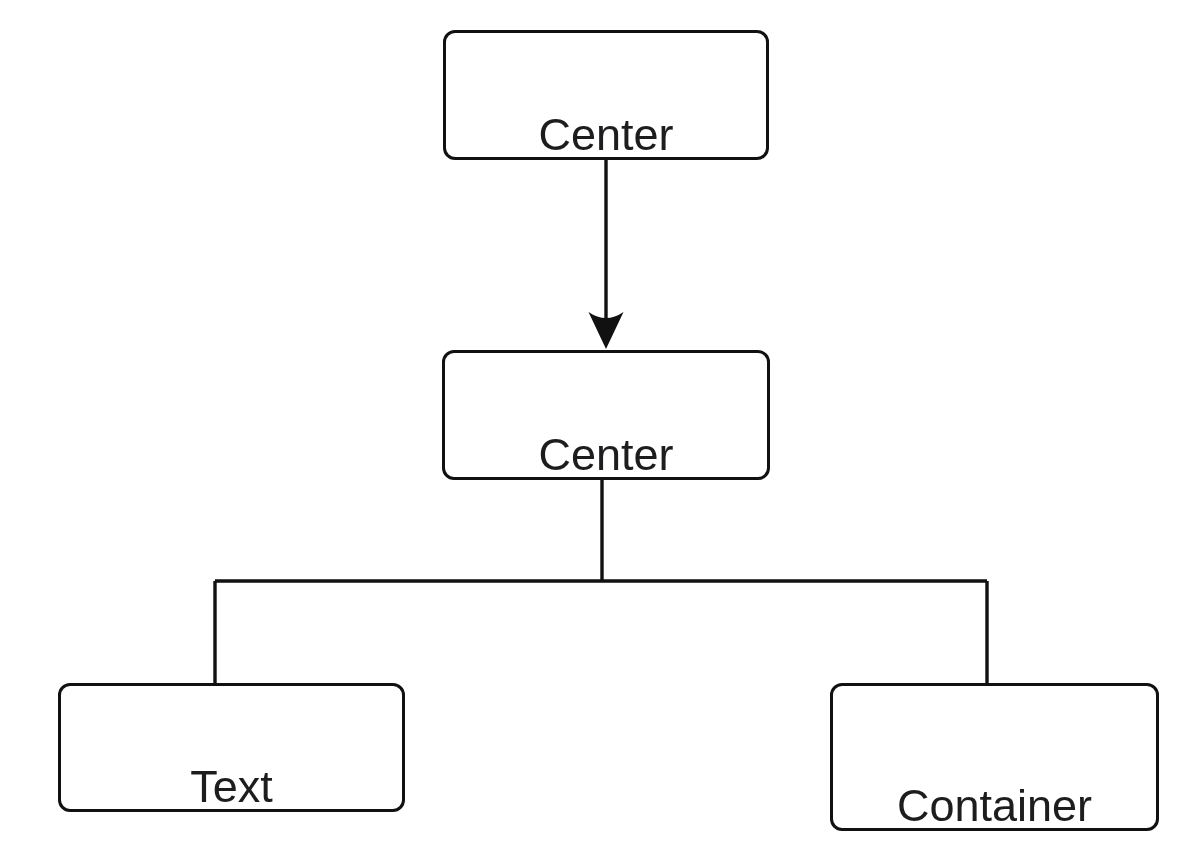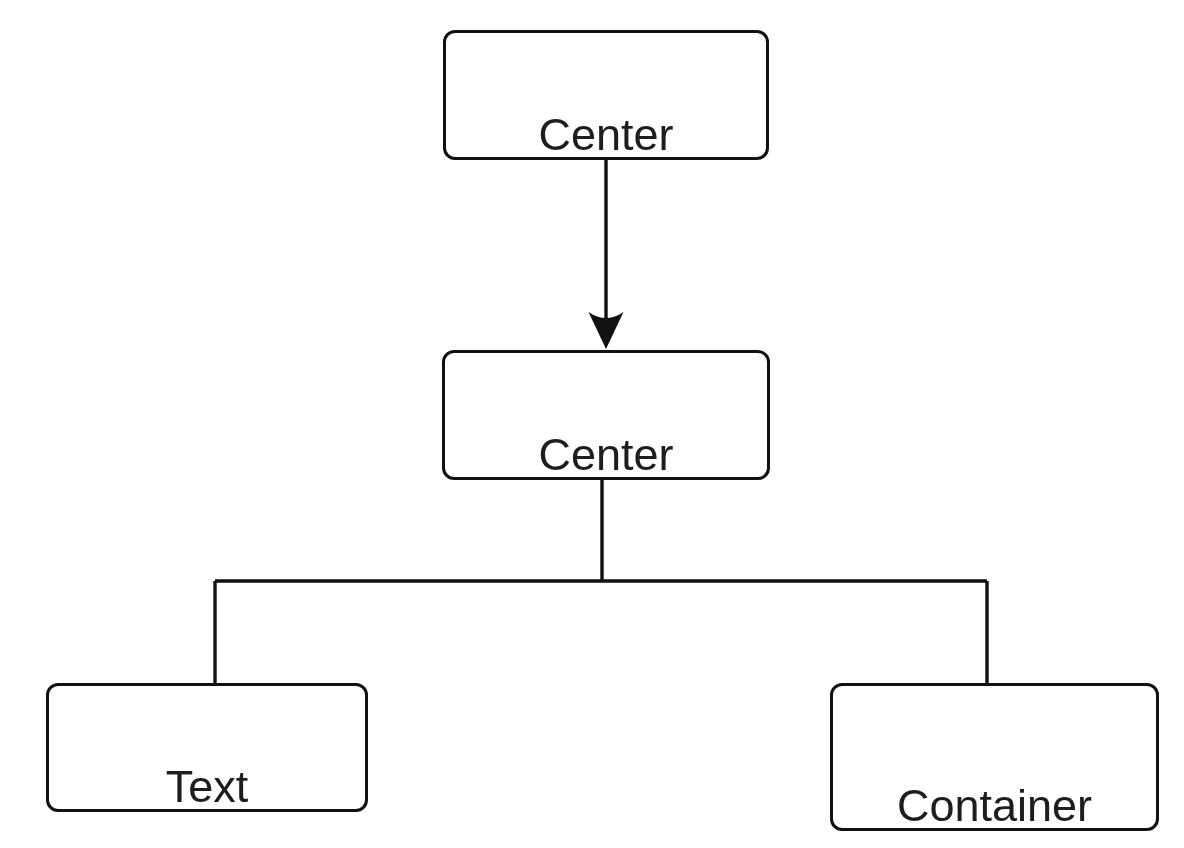--- a/index.html
+++ b/index.html
@@ -38,21 +38,21 @@
     justify-content:center;
   }
   .node-label{
     font-size:45px;
     line-height:1;
     color:var(--label);
     white-space:nowrap;
   }
   .node-center{left:443px;top:30px;width:326px;height:130px;}
   .node-column{left:442px;top:350px;width:328px;height:130px;}
-  .node-text{left:46px;top:683px;width:322px;height:129px;}
+  .node-text{left:58px;top:683px;width:347px;height:129px;}
   .node-container{left:830px;top:683px;width:329px;height:148px;}
   .watermark{
     position:absolute;
     right:20px;
     top:802px;
     font-size:21px;
     letter-spacing:0.5px;
     color:var(--watermark);
     opacity:0.9;
     white-space:nowrap;

